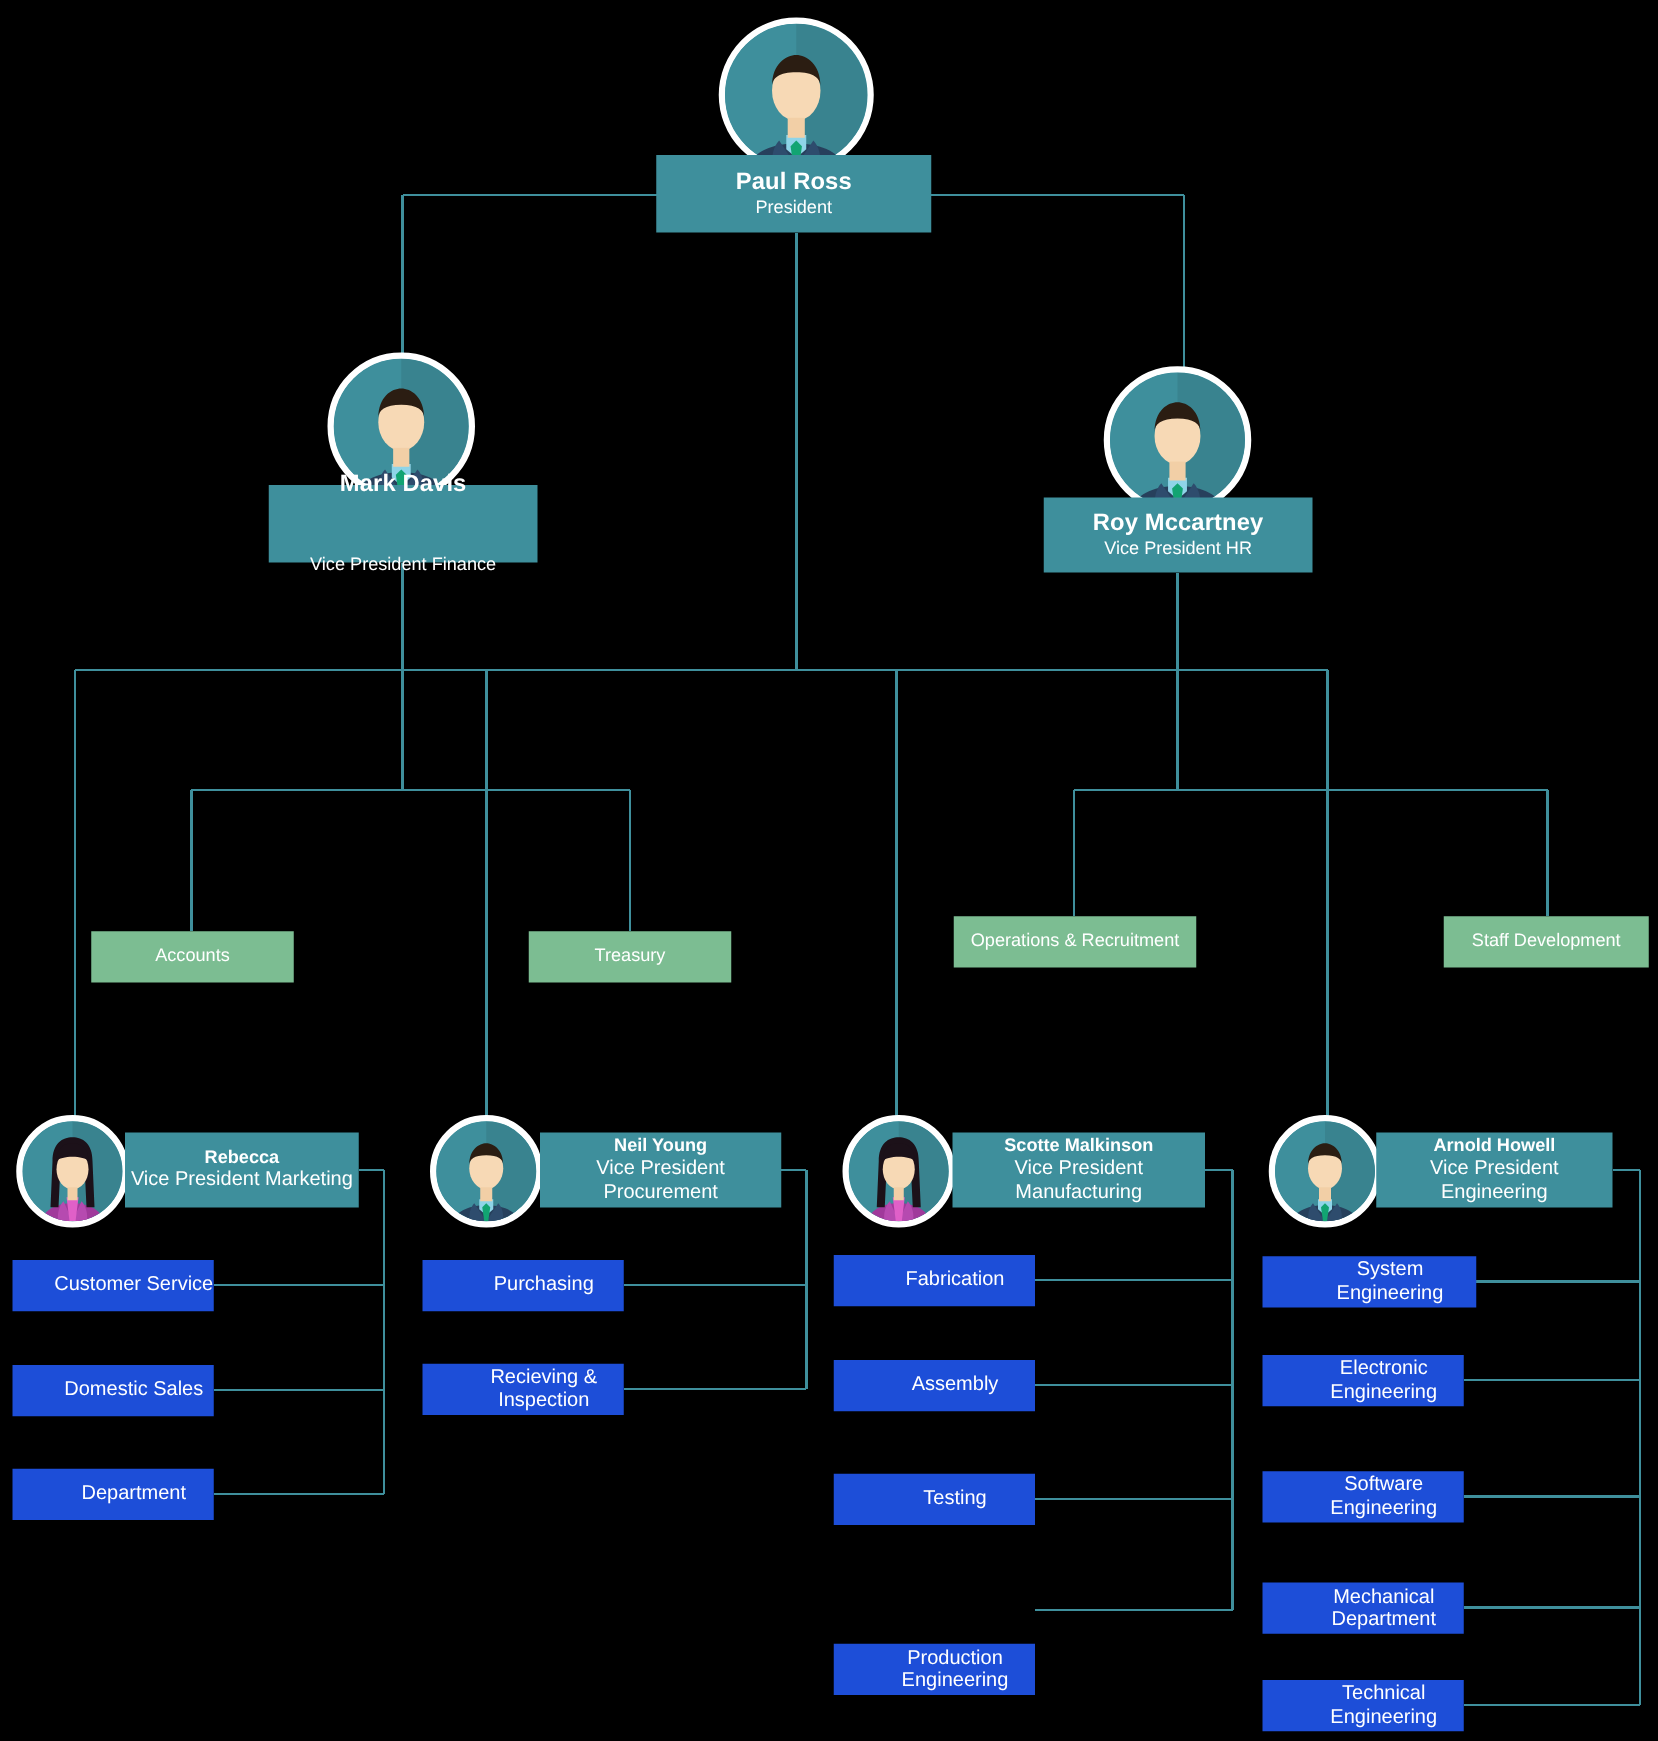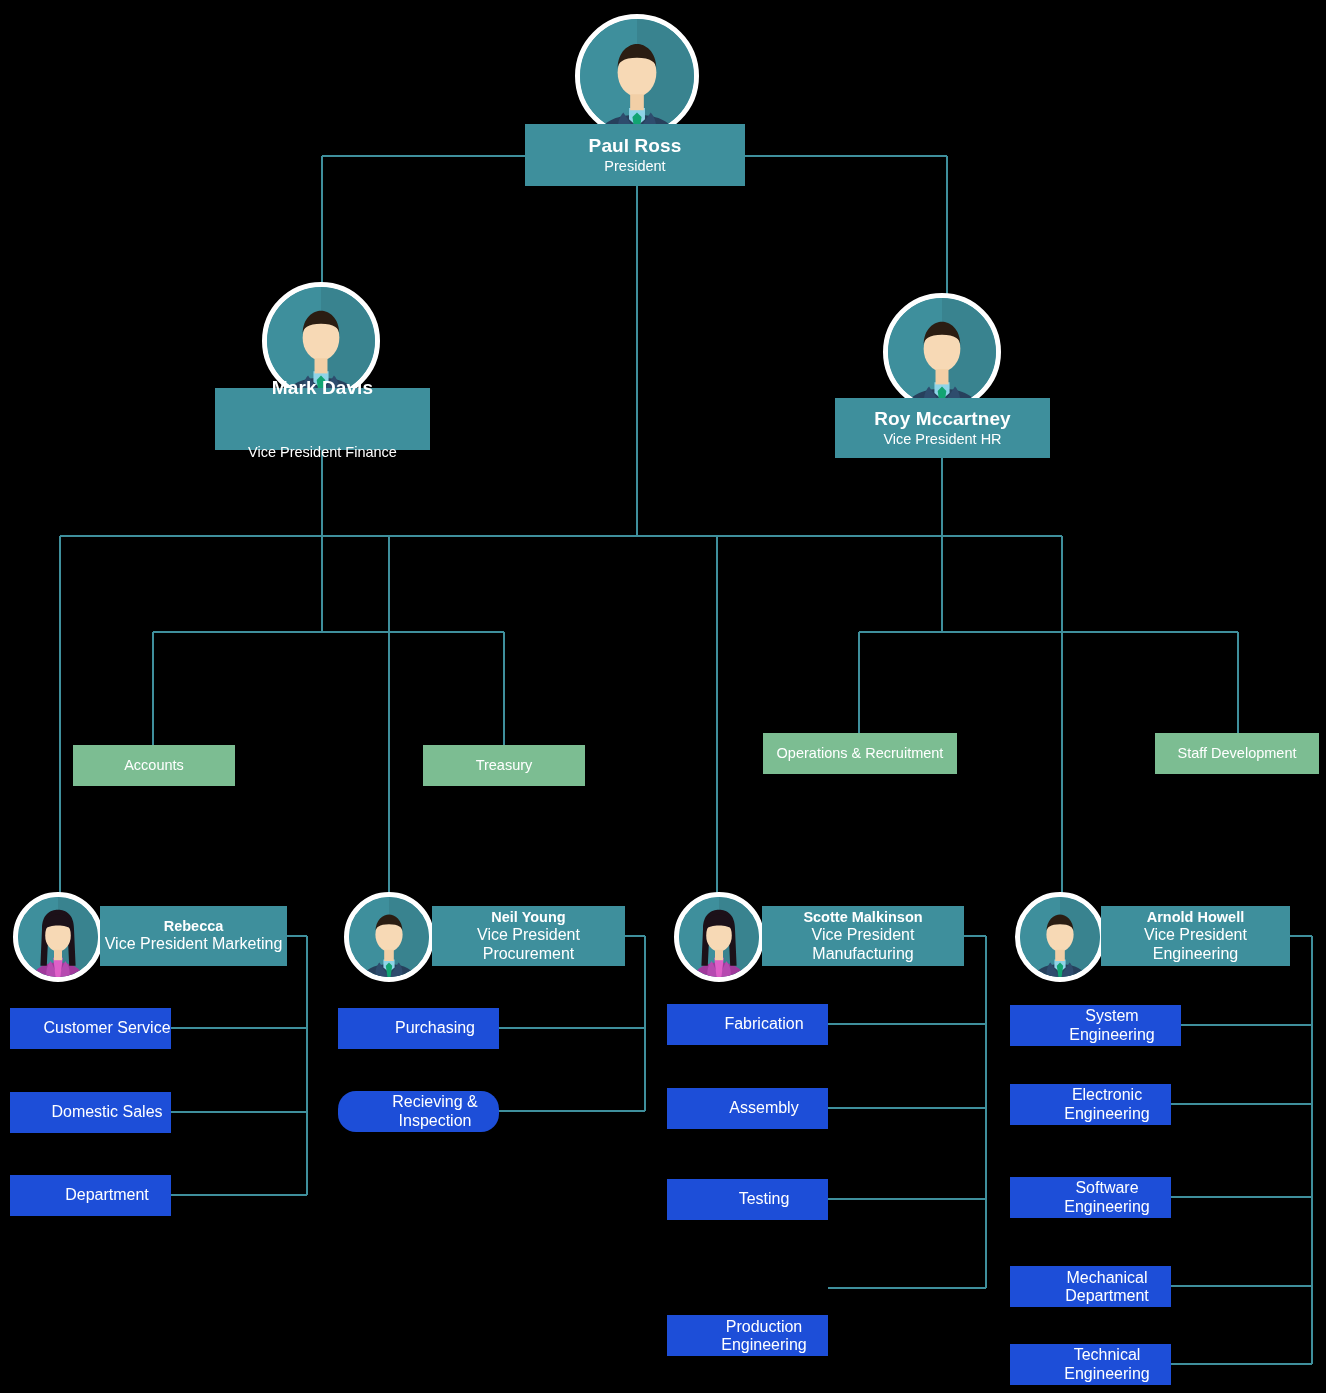--- a/index.html
+++ b/index.html
@@ -252,21 +252,21 @@
   <div class="node leaf" style="left:10px;top:1092px;width:161px;height:41px;">
     <span>Domestic Sales</span>
   </div>
   <div class="node leaf" style="left:10px;top:1175px;width:161px;height:41px;">
     <span>Department</span>
   </div>
 
   <div class="node leaf" style="left:338px;top:1008px;width:161px;height:41px;">
     <span>Purchasing</span>
   </div>
-  <div class="node leaf" style="left:338px;top:1091px;width:161px;height:41px;border-radius:18px;">
+  <div class="node leaf" style="left:338px;top:1091px;width:161px;height:41px;">
     <span>Recieving &amp; Inspection</span>
   </div>
 
   <div class="node leaf" style="left:667px;top:1004px;width:161px;height:41px;">
     <span>Fabrication</span>
   </div>
   <div class="node leaf" style="left:667px;top:1088px;width:161px;height:41px;">
     <span>Assembly</span>
   </div>
   <div class="node leaf" style="left:667px;top:1179px;width:161px;height:41px;">

